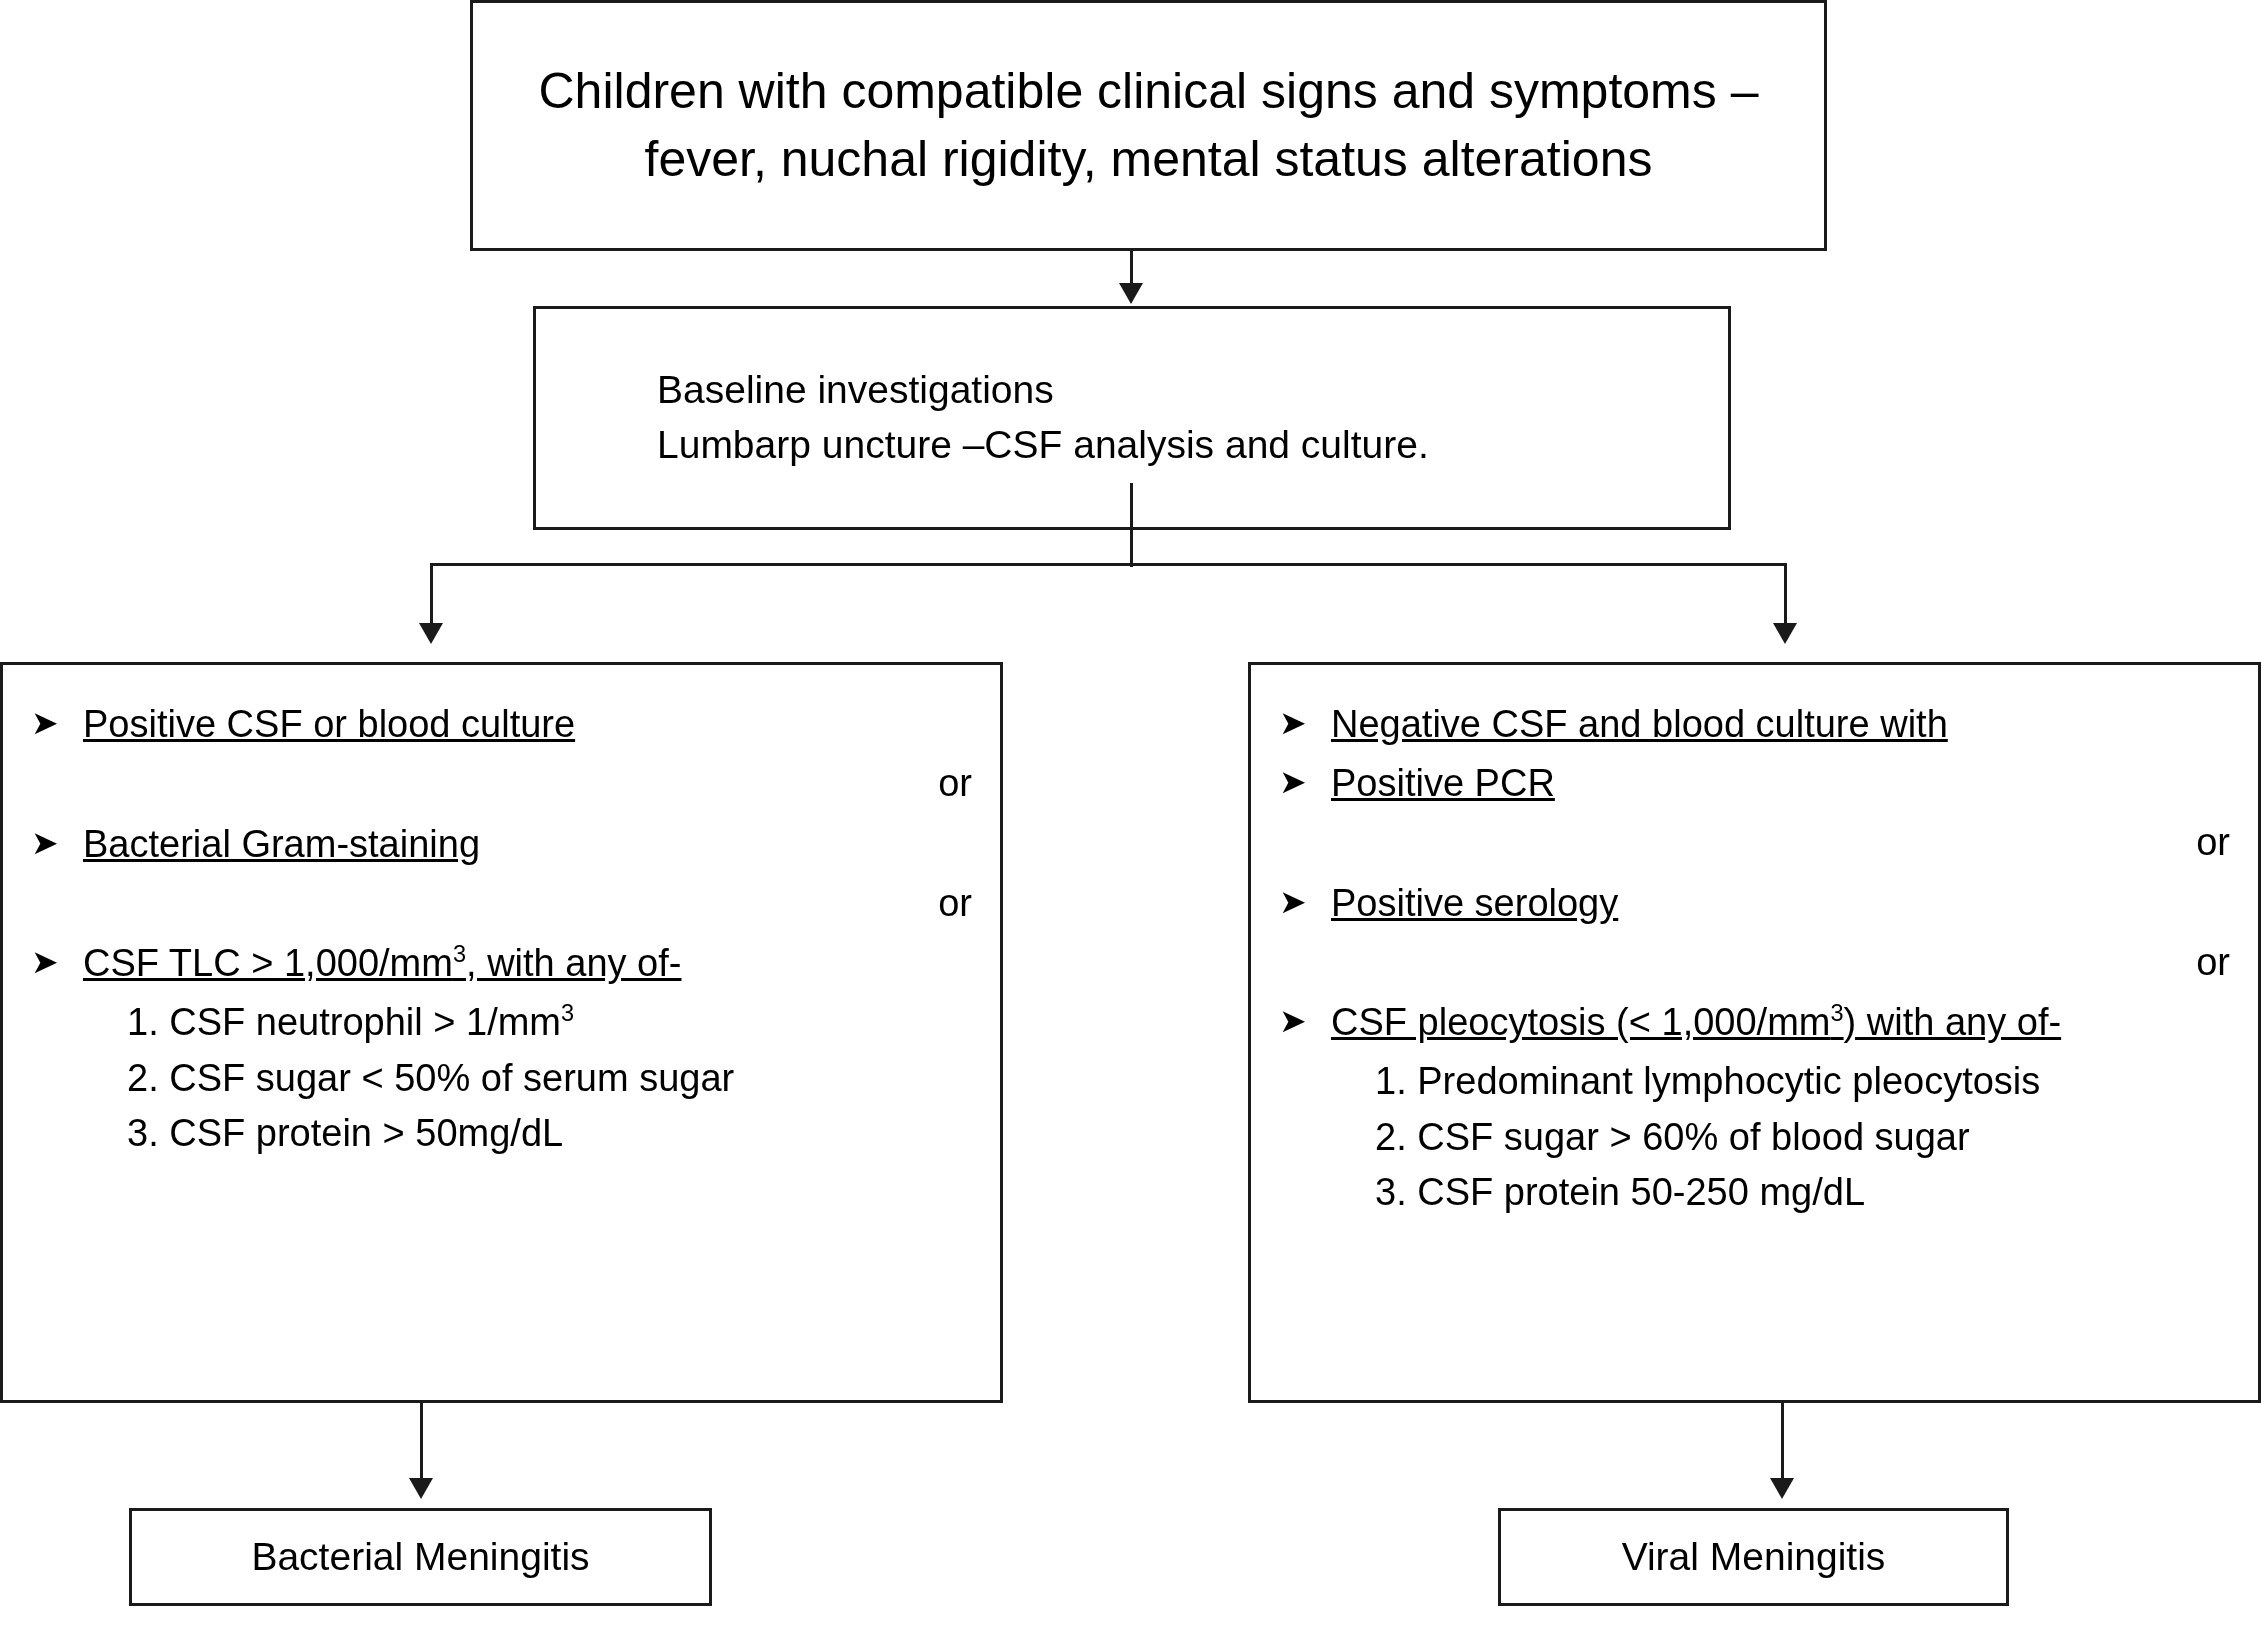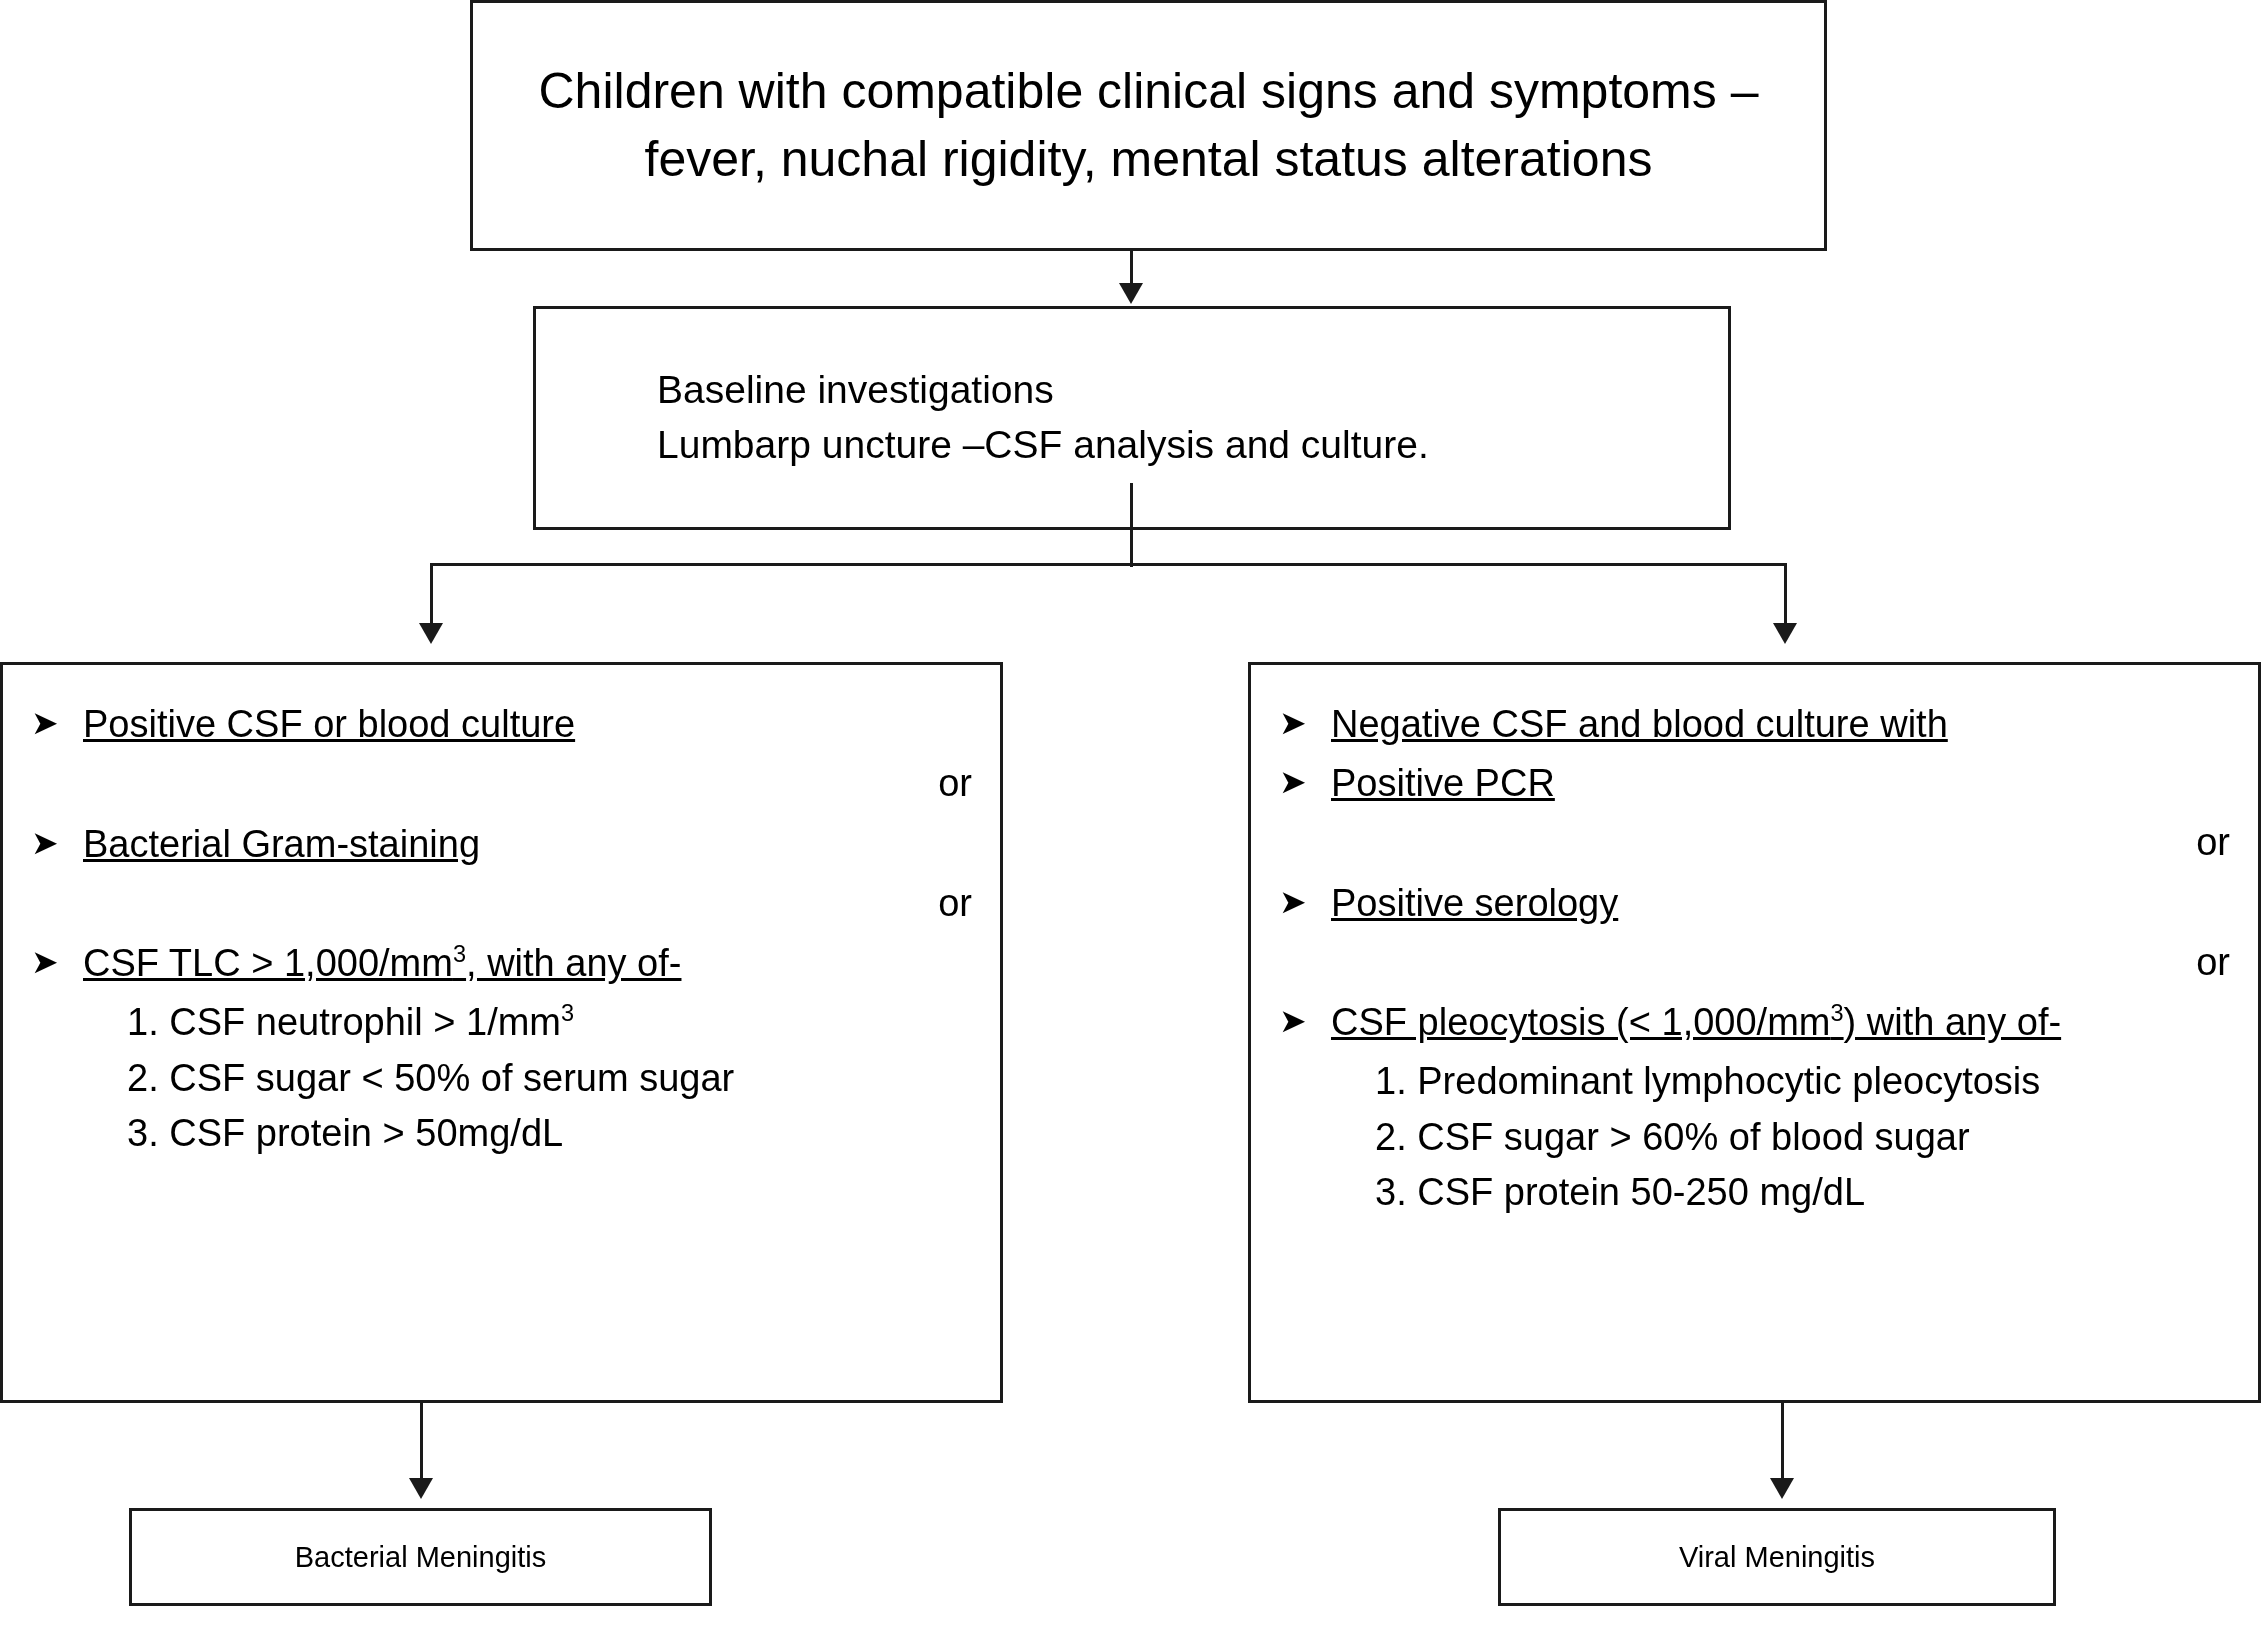--- a/index.html
+++ b/index.html
@@ -118,31 +118,31 @@
   }
   sup {
     font-size: 0.62em;
     vertical-align: super;
     line-height: 0;
   }
 
   
   .result-box {
     height: 98px;
-    font-size: 29px;
+    font-size: 39px;
   }
   #left-result {
     left: 129px;
     top: 1508px;
     width: 583px;
   }
   #right-result {
     left: 1498px;
     top: 1508px;
-    width: 558px;
+    width: 511px;
   }
 </style>
 </head>
 <body>
 
 <div id="canvas">
 
   <div class="box box-center" id="top-box">
     <div>Children with compatible clinical signs and symptoms –</div>
     <div class="line2">fever, nuchal rigidity, mental status alterations</div>

